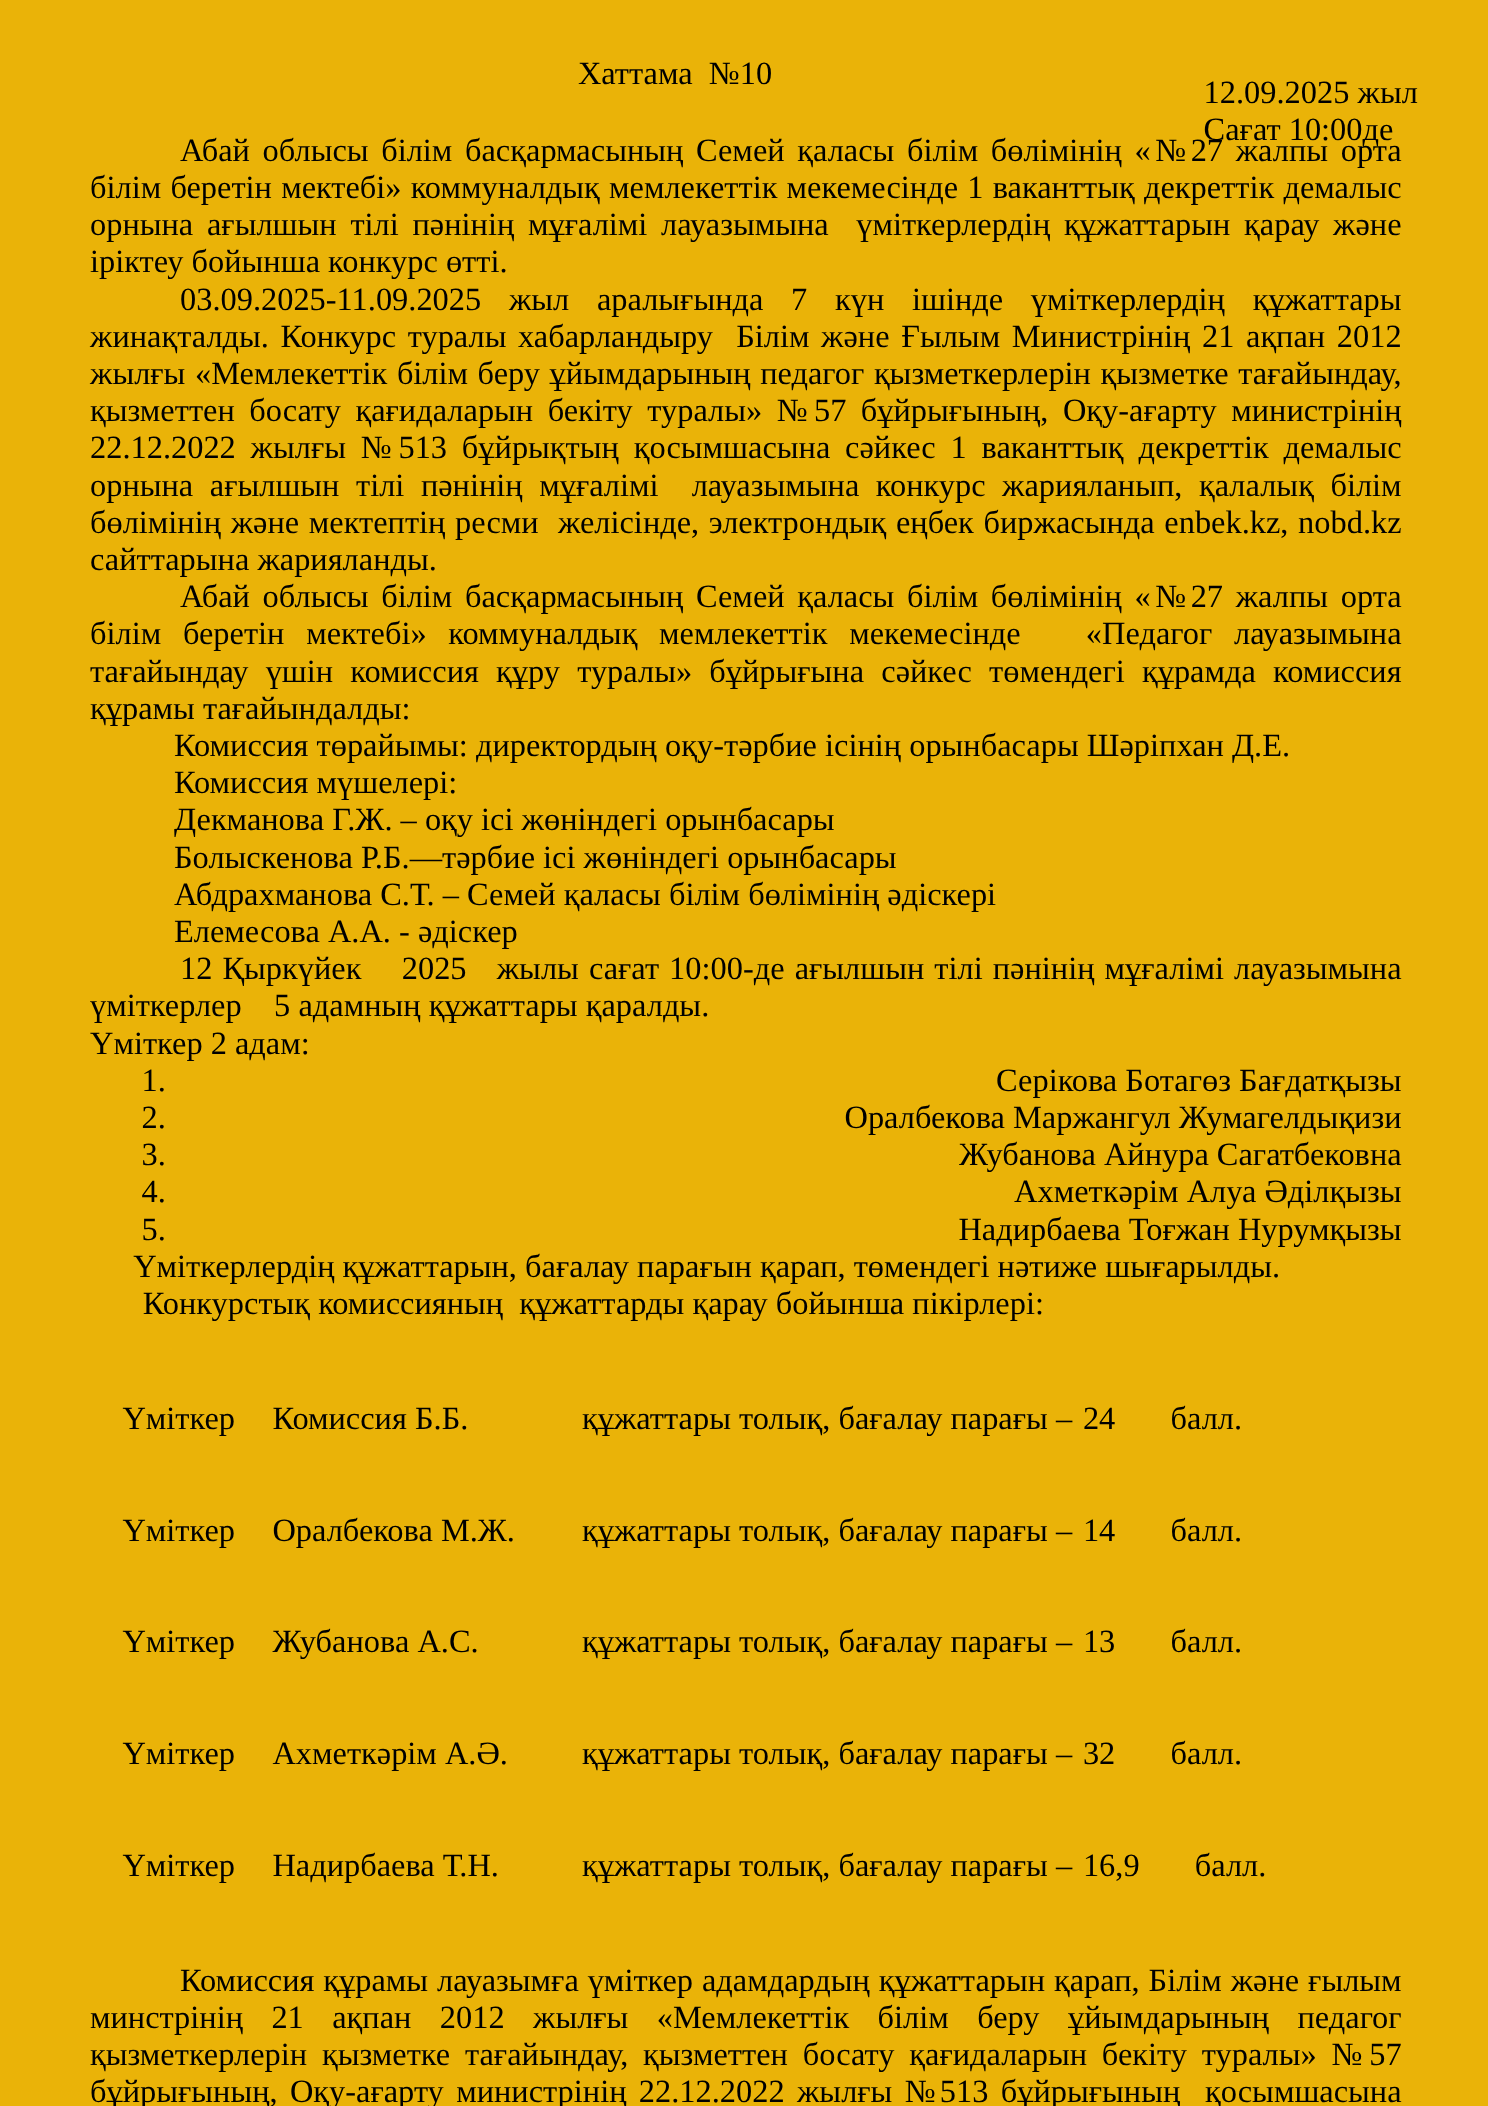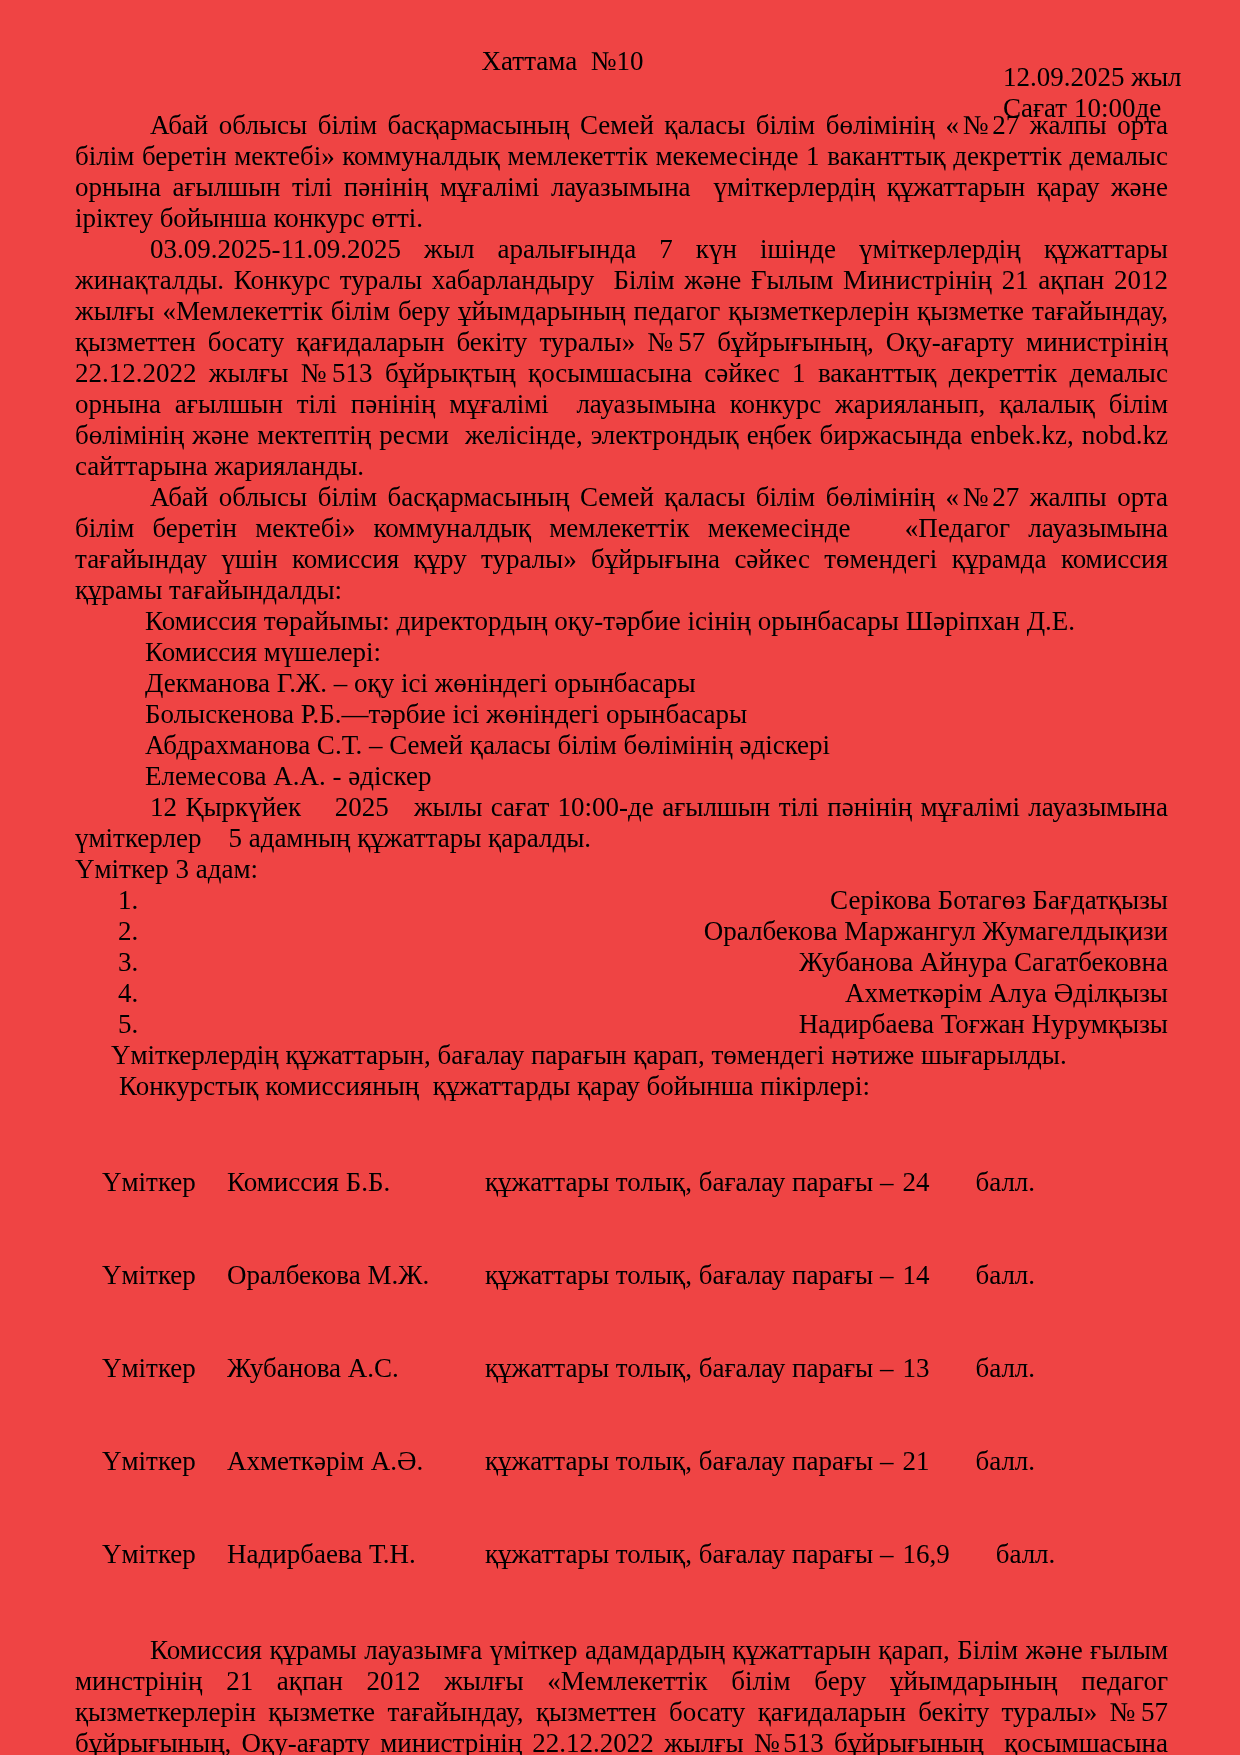--- a/index.html
+++ b/index.html
@@ -2,21 +2,21 @@
 <html><head>
 <meta charset="utf-8">
 <style>
   html, body { margin: 0; padding: 0; background: #ffffff; }
   .page {
     position: relative;
     width: 1240px;
     height: 1755px;
     box-sizing: border-box;
     padding: 46px 72px 0 75px;
-    background: #ef4444;
+    background: #eab308;
     color: #000000;
     font-family: "Liberation Serif", "DejaVu Serif", serif;
     font-size: 27px;
     line-height: 31px;
   }
   .header { position: relative; height: 64px; }
   .doc-title {
     position: absolute; left: 0; top: 0;
     width: 975px; text-align: center; white-space: pre-wrap;
   }
@@ -70,21 +70,21 @@
 
   <div class="doc-line commission-line">Комиссия төрайымы: директордың оқу-тәрбие ісінің орынбасары Шәріпхан Д.Е.</div>
   <div class="doc-line commission-line">Комиссия мүшелері:</div>
   <div class="doc-line commission-line">Декманова Г.Ж. – оқу ісі жөніндегі орынбасары</div>
   <div class="doc-line commission-line">Болыскенова Р.Б.—тәрбие ісі жөніндегі орынбасары</div>
   <div class="doc-line commission-line">Абдрахманова С.Т. – Семей қаласы білім бөлімінің әдіскері</div>
   <div class="doc-line commission-line">Елемесова А.А. - әдіскер</div>
 
   <p class="doc-para p-session">12 Қыркүйек    2025   жылы сағат 10:00-де ағылшын тілі пәнінің мұғалімі лауазымына үміткерлер    5 адамның құжаттары қаралды.</p>
 
-  <div class="doc-line">Үміткер 3 адам:</div>
+  <div class="doc-line">Үміткер 2 адам:</div>
 
   <ol class="candidates">
     <li>Серікова Ботагөз Бағдатқызы</li>
     <li>Оралбекова Маржангул Жумагелдықизи</li>
     <li>Жубанова Айнура Сагатбековна</li>
     <li>Ахметкәрім Алуа Әділқызы</li>
     <li>Надирбаева Тоғжан Нурумқызы</li>
   </ol>
 
   <div class="doc-line note-review">Үміткерлердің құжаттарын, бағалау парағын қарап, төмендегі нәтиже шығарылды.</div>
@@ -95,21 +95,21 @@
   <div class="score-line">
     <span class="sc-label">Үміткер</span><span class="sc-name">Комиссия Б.Б.</span><span class="sc-docs">құжаттары толық, бағалау парағы –</span><span class="sc-score">24</span><span class="sc-unit">балл.</span>
   </div>
   <div class="score-line">
     <span class="sc-label">Үміткер</span><span class="sc-name">Оралбекова М.Ж.</span><span class="sc-docs">құжаттары толық, бағалау парағы –</span><span class="sc-score">14</span><span class="sc-unit">балл.</span>
   </div>
   <div class="score-line">
     <span class="sc-label">Үміткер</span><span class="sc-name">Жубанова А.С.</span><span class="sc-docs">құжаттары толық, бағалау парағы –</span><span class="sc-score">13</span><span class="sc-unit">балл.</span>
   </div>
   <div class="score-line">
-    <span class="sc-label">Үміткер</span><span class="sc-name">Ахметкәрім А.Ә.</span><span class="sc-docs">құжаттары толық, бағалау парағы –</span><span class="sc-score">21</span><span class="sc-unit">балл.</span>
+    <span class="sc-label">Үміткер</span><span class="sc-name">Ахметкәрім А.Ә.</span><span class="sc-docs">құжаттары толық, бағалау парағы –</span><span class="sc-score">32</span><span class="sc-unit">балл.</span>
   </div>
   <div class="score-line">
     <span class="sc-label">Үміткер</span><span class="sc-name">Надирбаева Т.Н.</span><span class="sc-docs">құжаттары толық, бағалау парағы –</span><span class="sc-score">16,9</span><span class="sc-unit">балл.</span>
   </div>
 
   <div class="gap34"></div>
 
   <p class="doc-para p-closing">Комиссия құрамы лауазымға үміткер адамдардың құжаттарын қарап, Білім және ғылым минстрінің 21 ақпан 2012 жылғы «Мемлекеттік білім беру ұйымдарының педагог қызметкерлерін қызметке тағайындау, қызметтен босату қағидаларын бекіту туралы» №57 бұйрығының, Оқу-ағарту министрінің 22.12.2022 жылғы №513 бұйрығының  қосымшасына сәйкес құжаттары толық деп саналған үміткерлер:</p>
 
 </div>

